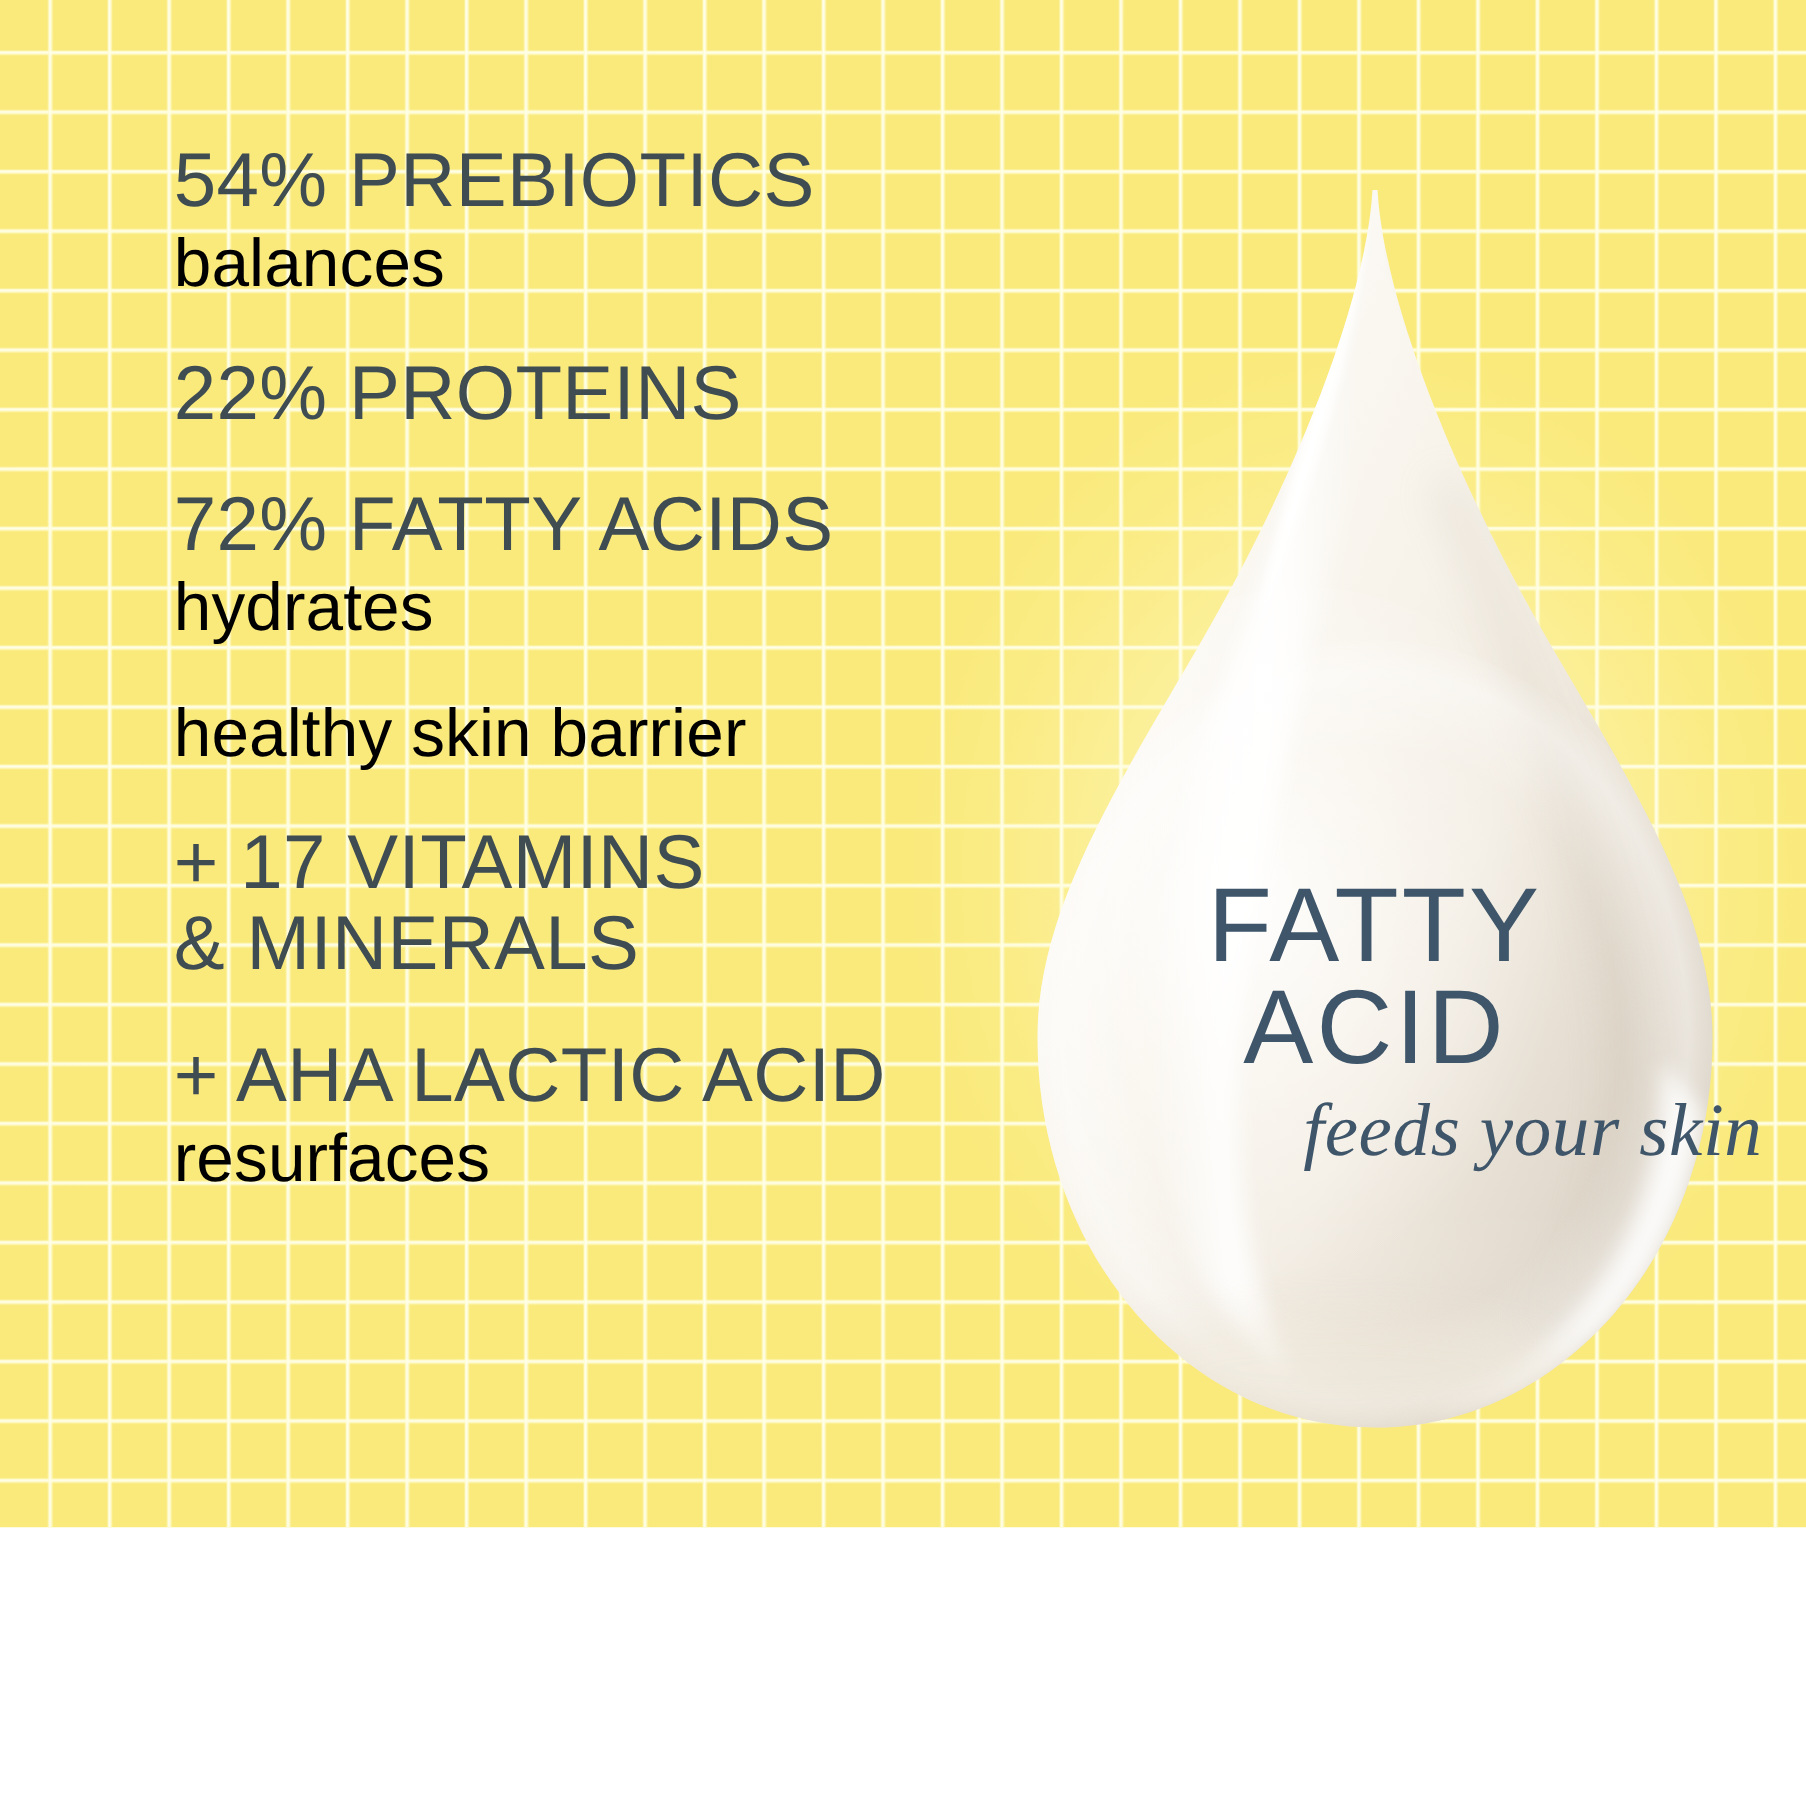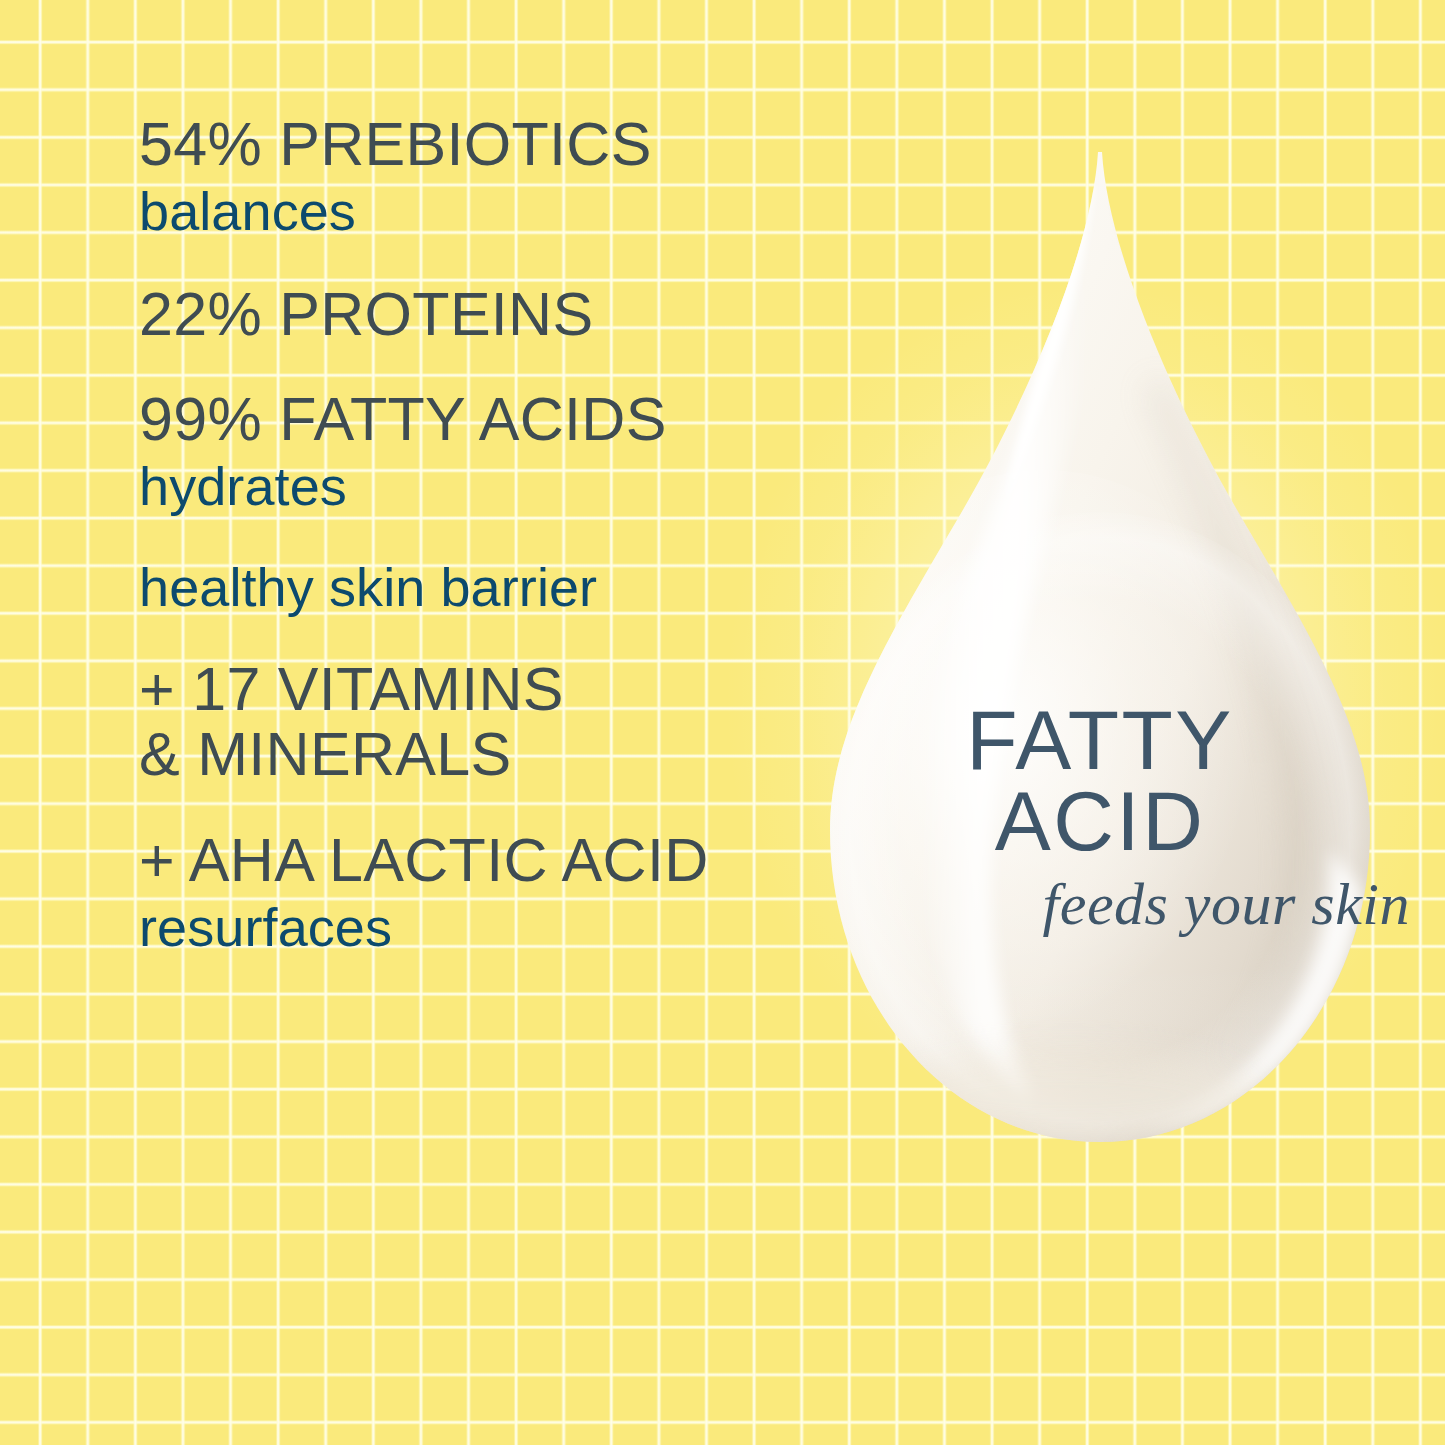--- a/index.html
+++ b/index.html
@@ -4,21 +4,21 @@
 <style>
   html, body {
     margin: 0;
     padding: 0;
     background: #ffffff;
   }
 
   #canvas {
     position: relative;
     width: 1445px;
-    height: 1445px;
+    height: 1222px;
     overflow: hidden;
     background: #FAEA7C;
     font-family: "Liberation Sans", sans-serif;
   }
 
   
   .grid-layer {
     position: absolute;
     inset: 0;
     background-image:
@@ -71,21 +71,21 @@
     color: #3F4C52;
     white-space: pre-line;
     margin: 0 0 4px 0;
   }
 
   .fact-sub {
     font-size: 54px;
     line-height: 1.12;
     font-weight: 400;
     letter-spacing: 0.1px;
-    color: #0c4a6e;
+    color: #000000;
     white-space: pre-line;
     margin: 0;
   }
 
   
   .droplet-wrap {
     position: absolute;
     left: 770px;
     top: 130px;
     width: 660px;
@@ -135,21 +135,21 @@
     <div class="fact-block">
       <p class="fact-head">54% PREBIOTICS</p>
       <p class="fact-sub">balances</p>
     </div>
 
     <div class="fact-block">
       <p class="fact-head">22% PROTEINS</p>
     </div>
 
     <div class="fact-block">
-      <p class="fact-head">99% FATTY ACIDS</p>
+      <p class="fact-head">72% FATTY ACIDS</p>
       <p class="fact-sub">hydrates</p>
     </div>
 
     <div class="fact-block">
       <p class="fact-sub">healthy skin barrier</p>
     </div>
 
     <div class="fact-block">
       <p class="fact-head">+ 17 VITAMINS
 &amp; MINERALS</p>

